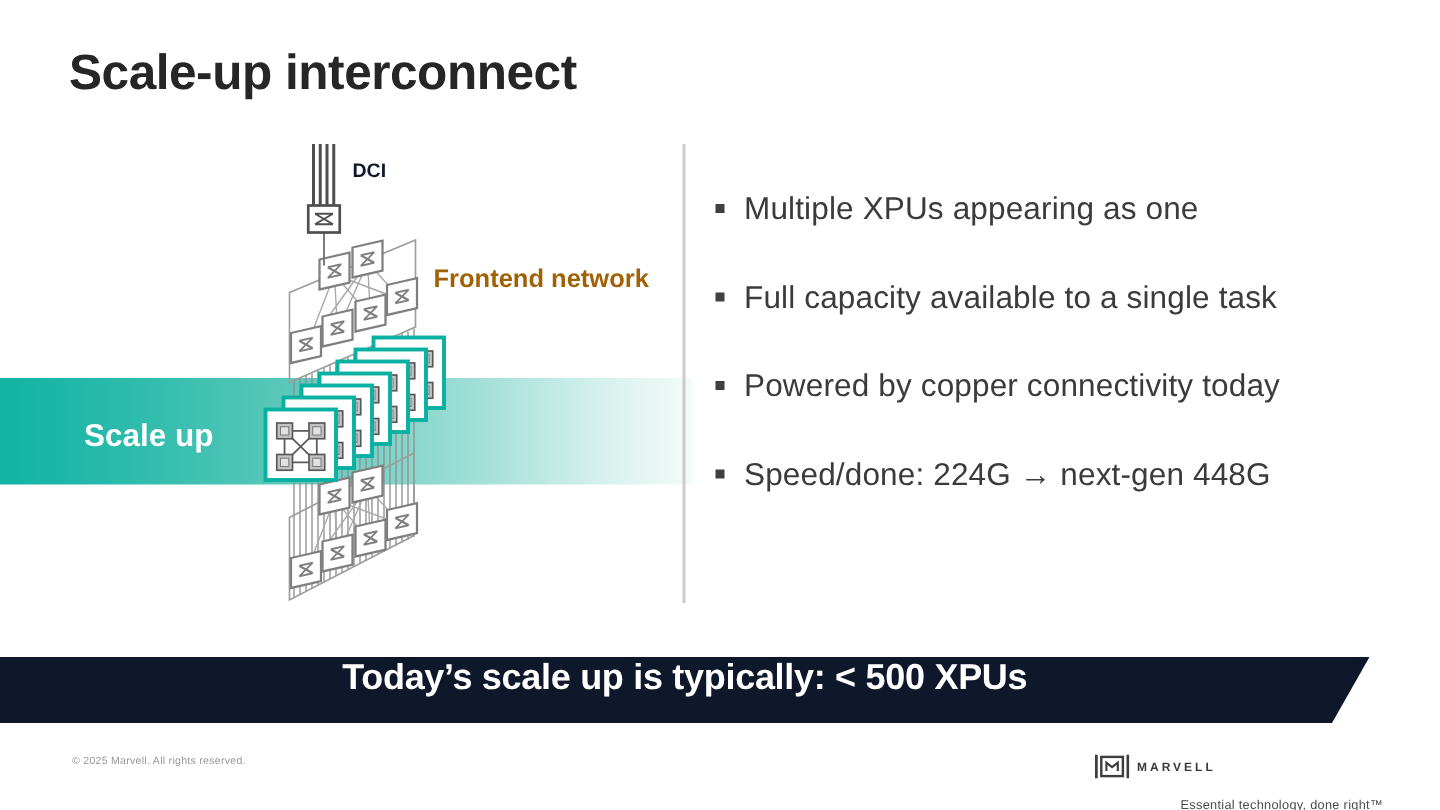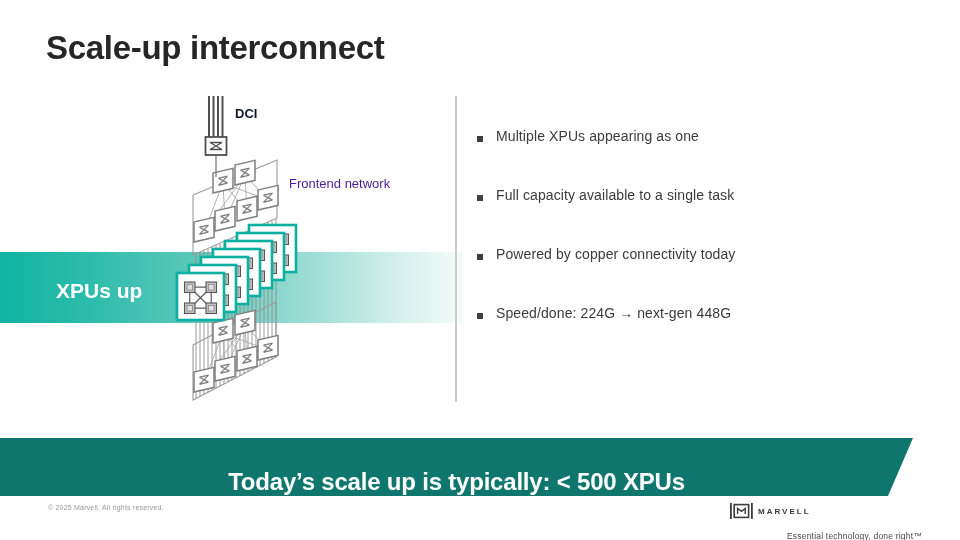--- a/index.html
+++ b/index.html
@@ -15,37 +15,37 @@
   .band{
     position:absolute;left:0;top:252px;width:462px;height:71px;
     background:linear-gradient(90deg,#11b3a3 0%,#2ebcac 20%,#62cabc 45%,#a5e0d8 70%,#d9f2ee 88%,#f4fbf9 100%);
   }
   .scaleup-label{
     position:absolute;left:56px;top:279px;font-size:21px;font-weight:800;color:#ffffff;
     white-space:nowrap;
   }
   .diagram-svg{position:absolute;left:0;top:0;width:960px;height:540px;pointer-events:none;}
   .dci-label{position:absolute;left:235px;top:106px;font-size:13px;font-weight:700;color:#0f172a;}
-  .frontend-label{position:absolute;left:289px;top:176px;font-size:13px;font-weight:400;color:#4c1d95;white-space:nowrap;}
+  .frontend-label{position:absolute;left:289px;top:176px;font-size:17px;font-weight:700;color:#a16207;white-space:nowrap;}
   .divider{position:absolute;left:455px;top:96px;width:2px;height:306px;background:#cbcbcb;}
   
   .bullets{
     position:absolute;left:477px;top:128px;width:460px;
     display:flex;flex-direction:column;gap:35px;
   }
   .bullet-item{display:flex;align-items:flex-start;height:24px;}
   .bullet-marker{
     flex:0 0 auto;width:6px;height:6px;background:#3f3f3f;margin:8px 13px 0 0;
   }
-  .bullet-text{font-size:14px;color:#3b3b3b;letter-spacing:0.1px;white-space:nowrap;}
+  .bullet-text{font-size:21px;color:#3b3b3b;letter-spacing:0.1px;white-space:nowrap;}
   
   .banner{
-    position:absolute;left:0;top:438px;width:913px;height:58px;background:#0f766e;
+    position:absolute;left:0;top:438px;width:913px;height:44px;background:#0f172a;
     clip-path:polygon(0 0,100% 0,calc(100% - 25px) 100%,0 100%);
-    display:flex;align-items:flex-end;justify-content:center;
+    display:flex;align-items:flex-start;justify-content:center;
   }
   .banner-text{
     color:#ffffff;font-size:24px;font-weight:800;letter-spacing:-0.2px;white-space:nowrap;
   }
   
   .copyright{position:absolute;left:48px;top:504px;font-size:7px;color:#979797;letter-spacing:0.2px;}
   .logo-group{position:absolute;left:707px;top:503px;display:flex;align-items:center;margin-left:23px;}
   .logo-mark{display:block;}
   .logo-word{font-size:8px;font-weight:700;letter-spacing:2px;color:#3a3a3a;margin-left:5px;}
   .tagline{position:absolute;left:787px;top:507px;font-size:8.5px;color:#4a4a4a;letter-spacing:0.2px;margin-top:24px;}
@@ -123,21 +123,21 @@
     <g>
       <path d="M209 96 V137 M213.5 96 V137 M218 96 V137 M222.5 96 V137" stroke="#4f4f4f" stroke-width="2" fill="none"></path>
       <path d="M216 155 V177" stroke="#7a7a7a" stroke-width="1.3" fill="none"></path>
       <rect x="205.5" y="137" width="21" height="18" fill="#ffffff" stroke="#4f4f4f" stroke-width="1.8"></rect>
       <path d="M210 142.5 H222 M210 149.5 H222 M210 142.5 L222 149.5 M222 142.5 L210 149.5" stroke="#4f4f4f" stroke-width="1.3" fill="none"></path>
     </g>
   </svg>
 
   <div class="dci-label">DCI</div>
   <div class="frontend-label">Frontend network</div>
-  <div class="scaleup-label">XPUs up</div>
+  <div class="scaleup-label">Scale up</div>
 
   <div class="divider"></div>
 
   <div class="bullets">
     <div class="bullet-item">
       <span class="bullet-marker"></span>
       <span class="bullet-text">Multiple XPUs appearing as one</span>
     </div>
     <div class="bullet-item">
       <span class="bullet-marker"></span>

